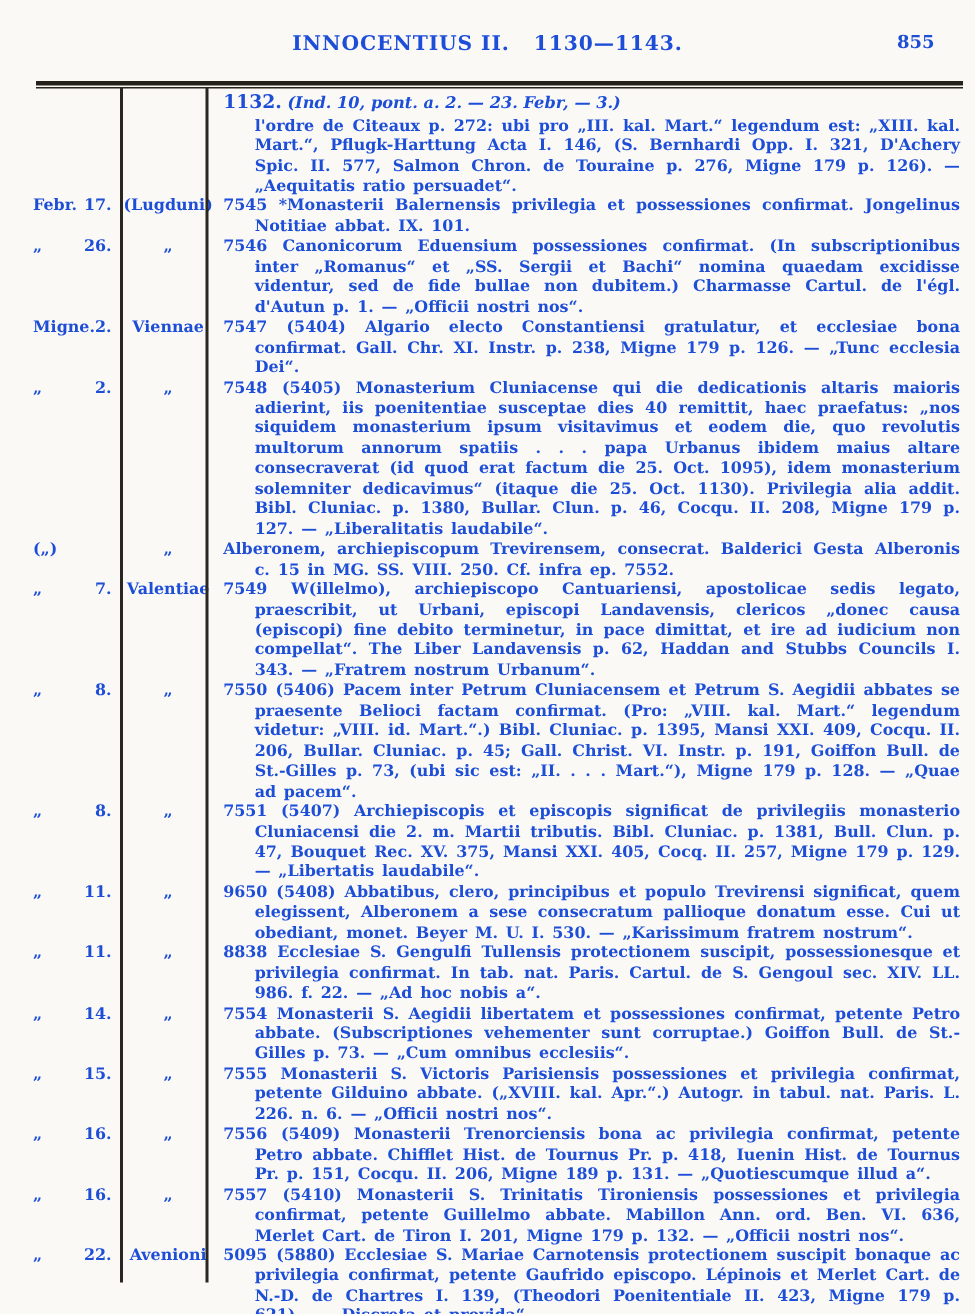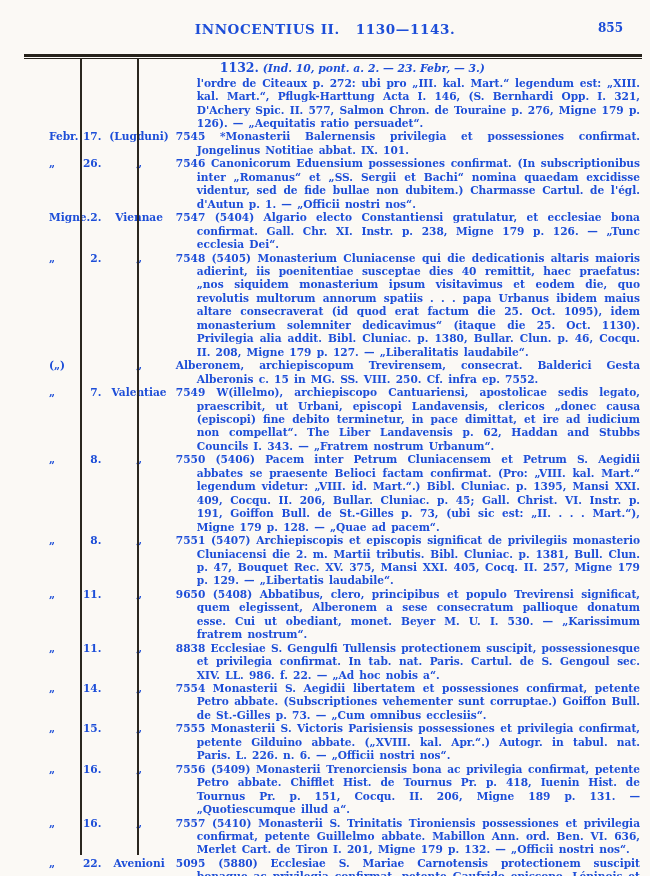--- a/index.html
+++ b/index.html
@@ -62,40 +62,38 @@
     vertical-align:top;
     font-size:10.6px;
     font-weight:700;
     line-height:13.45px;
   }
   .cell-date{width:80px;}
   .date-wrap{
     display:flex;
     justify-content:space-between;
     padding:0 7px 0 22px;
-    margin-left:27px;
   }
   .cell-place{
     width:57px;
     text-align:center;
     padding:0 1px;
   }
   .cell-text{
     padding:0 10px 0 6px;
   }
   .entry-par{
     text-align:justify;
     padding-left:21px;
     text-indent:-21px;
     word-spacing:1.5px;
   }
   .year-line{
     white-space:nowrap;
     padding-bottom:1px;
-    margin-left:44px;
   }
   .year-num{
     font-size:12.5px;
     font-weight:700;
   }
   .year-note{
     font-style:italic;
     font-weight:700;
     font-size:10.8px;
   }

